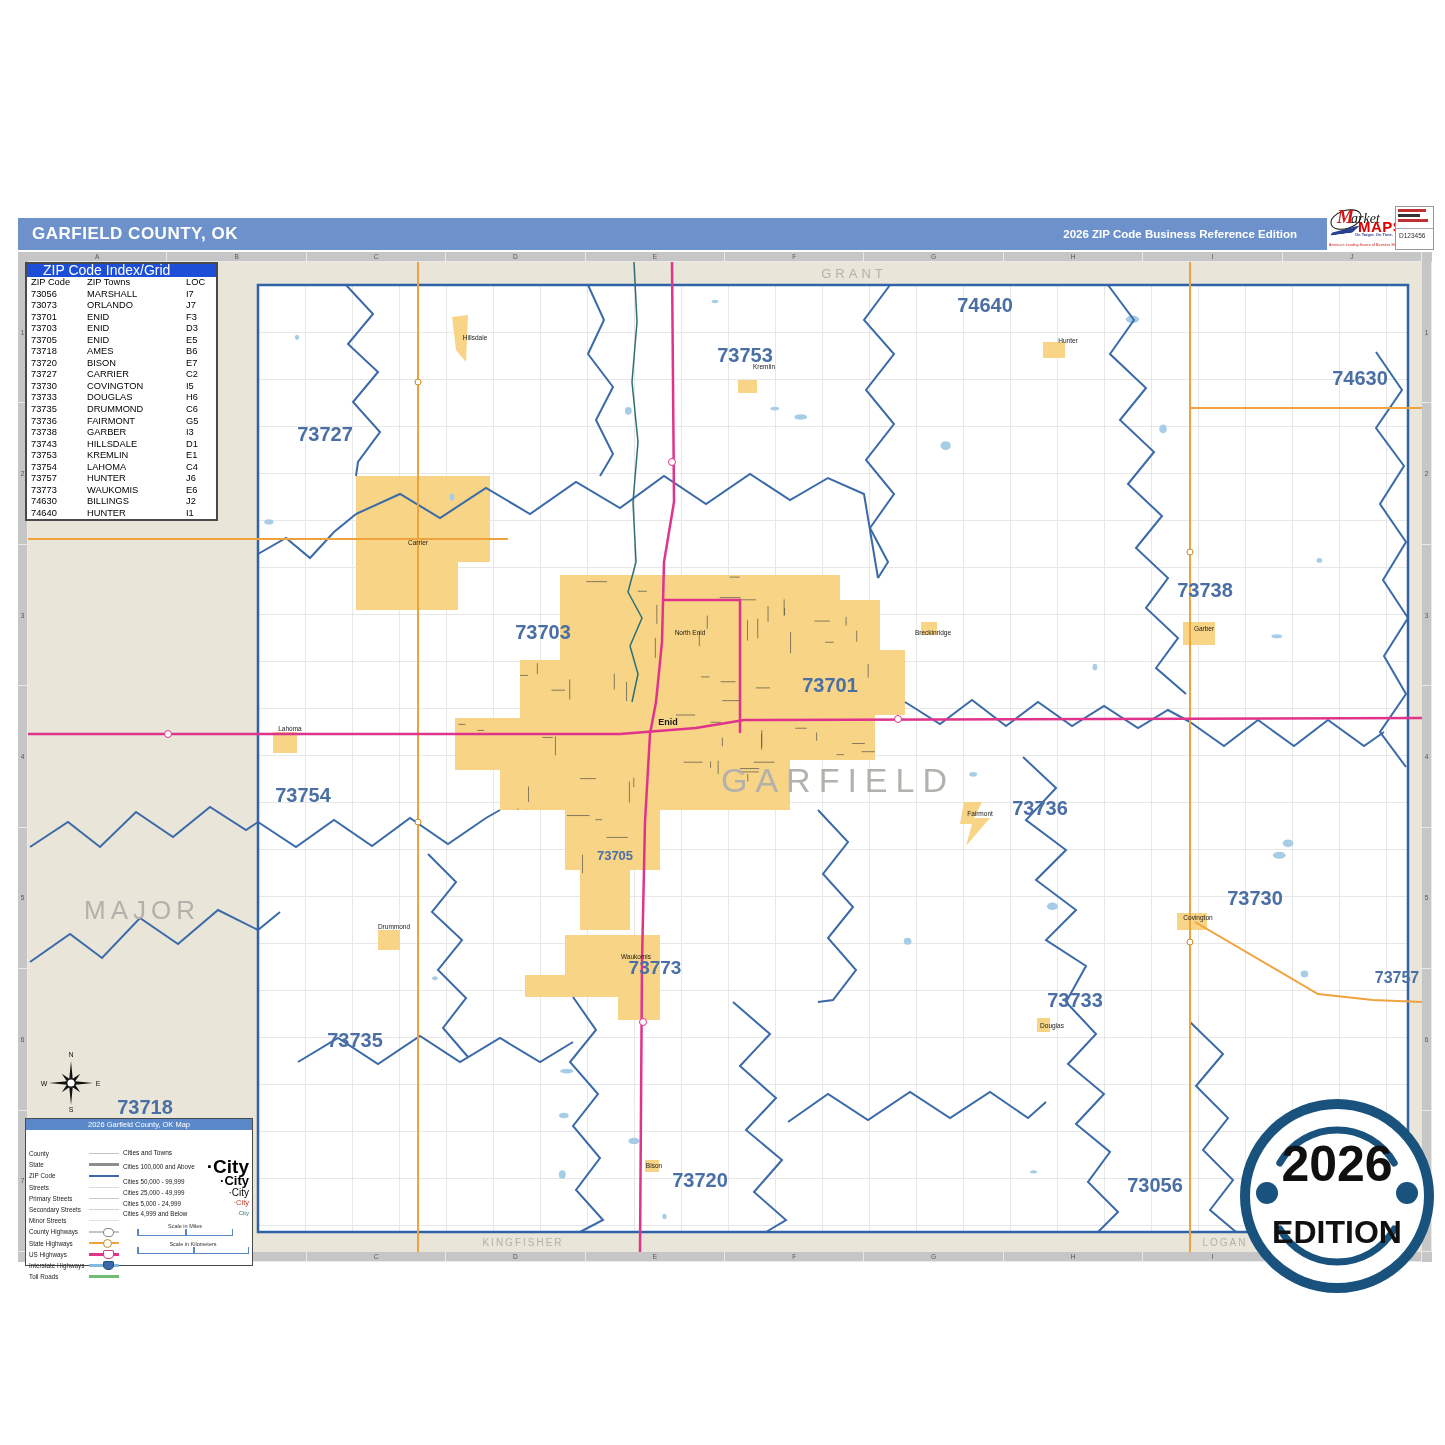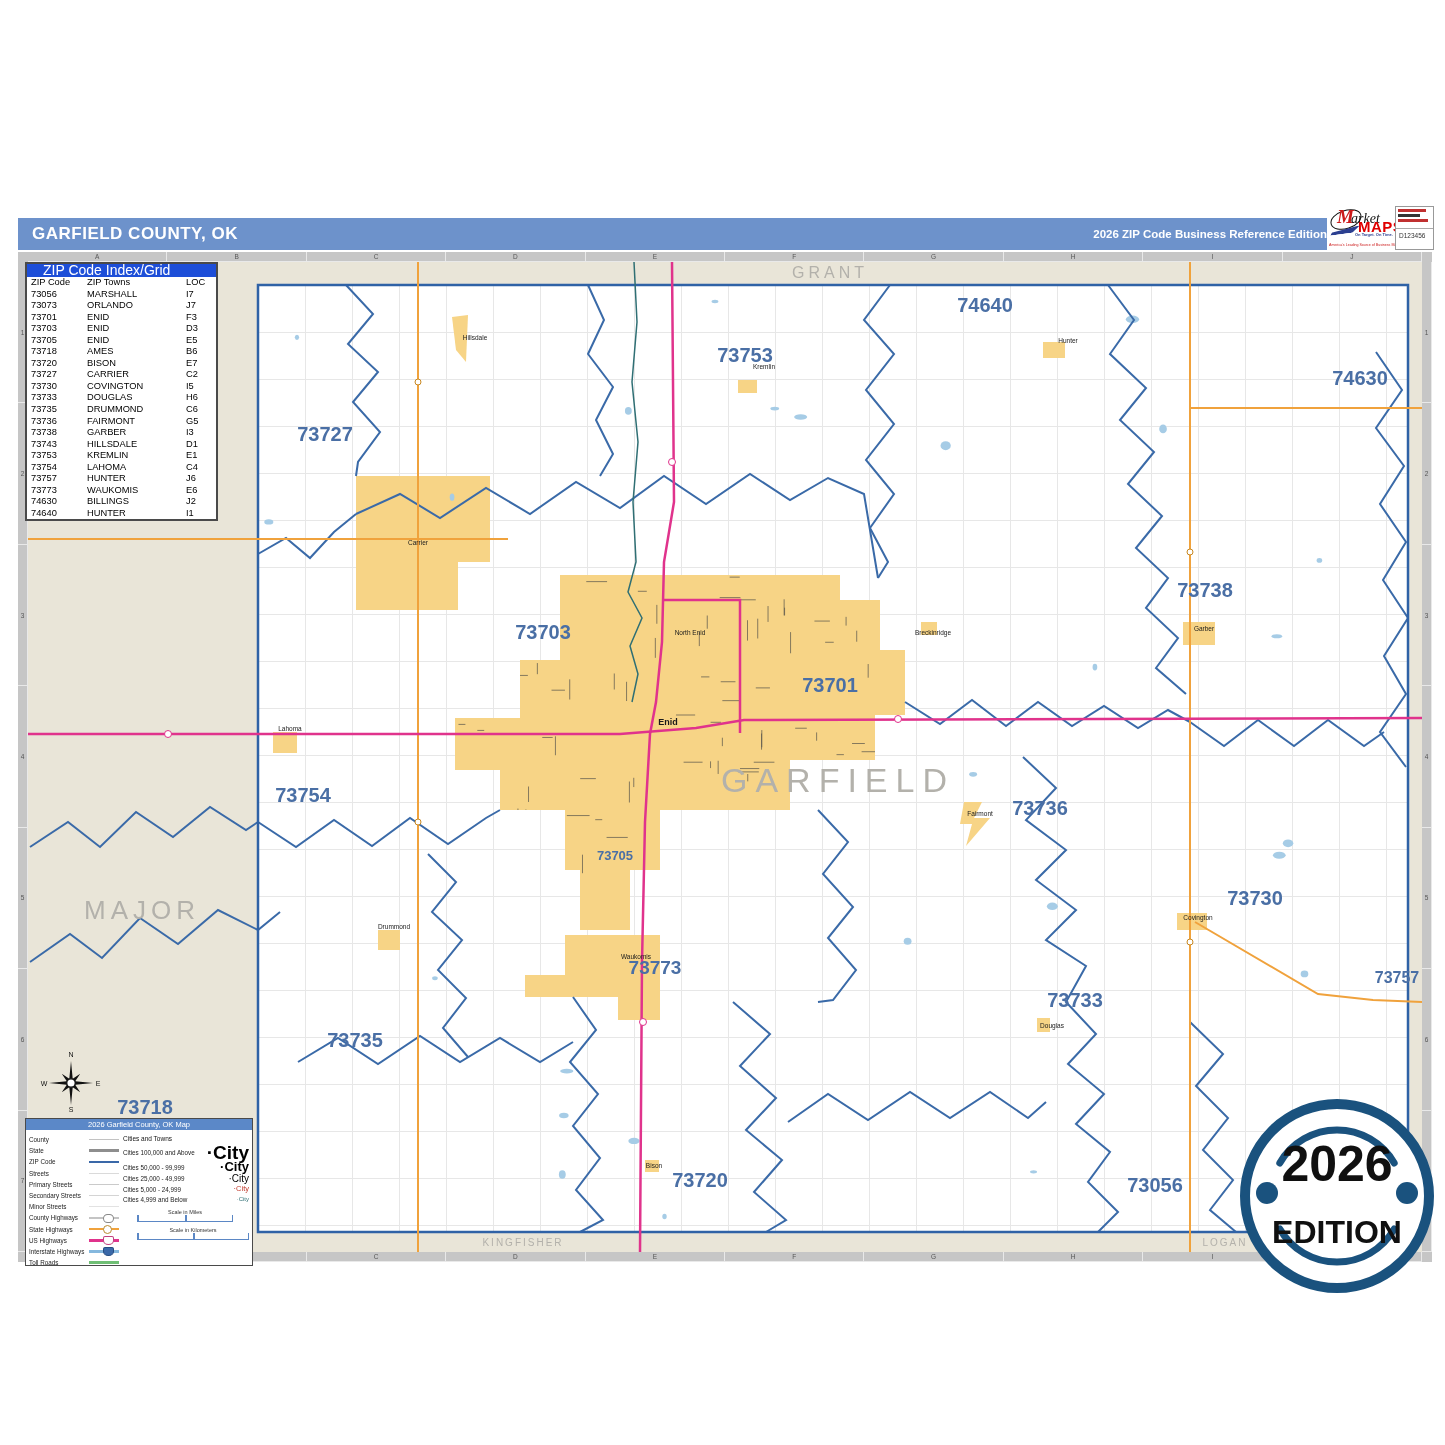--- a/index.html
+++ b/index.html
@@ -3,21 +3,21 @@
 <meta charset="utf-8">
 <style>
   html,body{margin:0;padding:0;background:#fff;width:1445px;height:1445px;overflow:hidden;
     font-family:"Liberation Sans",sans-serif;}
   #sheet{position:absolute;left:18px;top:205px;width:1414px;height:1063px;background:#fff;}
 
   
   #title-bar{position:absolute;left:0;top:13px;width:1309px;height:32px;background:#6D92CB;
     display:flex;align-items:center;justify-content:space-between;z-index:4;}
   #title-left{color:#fff;font-size:17px;font-weight:700;letter-spacing:.5px;padding-left:14px;}
-  #title-right{color:#fff;font-size:11.5px;font-weight:700;}
+  #title-right{color:#fff;font-size:11.5px;font-weight:700;padding-right:30px;}
 
   
   #logo-box{position:absolute;left:1309px;top:0;width:67px;height:46px;background:#fff;z-index:5;}
   .logo-ellipse{position:absolute;left:3px;top:5px;width:30px;height:17px;border:1.5px solid #111;
     border-radius:50%;transform:rotate(-18deg);}
   .logo-m{position:absolute;left:10px;top:1px;color:#CC1A1A;font-family:"Liberation Serif",serif;
     font-weight:700;font-size:19px;font-style:italic;}
   .logo-arket{position:absolute;left:24px;top:6px;color:#111;font-family:"Liberation Serif",serif;
     font-style:italic;font-size:14px;}
   .logo-maps{position:absolute;left:31px;top:13px;color:#E00000;font-weight:900;font-size:15px;letter-spacing:.5px;}
@@ -62,21 +62,21 @@
   #zip-table-header{background:#1d4ed8;color:#fff;font-size:14px;height:13px;line-height:13px;
     padding-left:16px;}
   #zip-table table{border-collapse:collapse;width:100%;}
   #zip-table td{font-size:9.3px;line-height:11.55px;padding:0 0 0 4px;color:#000;white-space:nowrap;}
   #zip-table td:nth-child(1){width:52px}#zip-table td:nth-child(2){width:95px}#zip-table td:nth-child(3){width:30px}
 
   
   #legend{position:absolute;left:7px;top:913px;width:226px;height:146px;z-index:10;background:#fff;
     border:1.5px solid #4a4a4a;}
   #legend-header{background:#5B88C8;color:#fff;font-size:7.5px;height:11px;line-height:11px;text-align:center;}
-  #legend-body{display:flex;padding:4px 3px;}
+  #legend-body{display:flex;padding:18px 3px;}
   #legend-left{width:118px;}
   .lr{display:flex;align-items:center;height:11.2px;}
   .rl{font-size:6.3px;color:#222;width:58px;white-space:nowrap;}
   .ls{flex:1;height:2px;background:#bbb;position:relative;margin-left:2px;}
   .k-county{height:1.5px;background:#C2C2C2}.k-state{height:3px;background:#8E8E8E}
   .k-zip{height:2px;background:#3A68A8}.k-streets{height:1px;background:#DADADA}
   .k-primary{height:1.5px;background:#CACACA}.k-secondary{height:1px;background:#D4D4D4}
   .k-minor{height:1px;background:#E2E2E2}.k-countyhwy{height:1.5px;background:#C4C4C4}
   .k-statehwy{height:2px;background:#F0A23C}.k-ushwy{height:2.5px;background:#E0338C}
   .k-interstate{height:3px;background:#85B8DE}.k-toll{height:2.5px;background:#6FBE74}
@@ -394,21 +394,21 @@
         <circle cx="1162" cy="290" r="3" fill="#fff" stroke="#C8871F" stroke-width="1"></circle>
         <circle cx="1162" cy="680" r="3" fill="#fff" stroke="#C8871F" stroke-width="1"></circle>
         <circle cx="140" cy="472" r="3.5" fill="#fff" stroke="#E0338C" stroke-width="1"></circle>
         <circle cx="870" cy="457" r="3.5" fill="#fff" stroke="#E0338C" stroke-width="1"></circle>
         <circle cx="644" cy="200" r="3.5" fill="#fff" stroke="#E0338C" stroke-width="1"></circle>
         <circle cx="615" cy="760" r="3.5" fill="#fff" stroke="#E0338C" stroke-width="1"></circle>
       </g>
     </svg>
 
     <div id="labels">
-        <div class="county-label" style="left: 802px; top: 11px; font-size: 16px; letter-spacing: 4px;">GRANT</div>
+        <div class="county-label" style="left: 826px; top: 11px; font-size: 13px; letter-spacing: 4px;">GRANT</div>
         <div class="county-label" style="left: 114px; top: 648px; font-size: 26px; letter-spacing: 5px;">MAJOR</div>
         <div class="county-label" style="left: 810px; top: 518px; font-size: 34px; letter-spacing: 8px;">GARFIELD</div>
         <div class="county-label" style="left: 495px; top: 980px; font-size: 10px; letter-spacing: 2px;">KINGFISHER</div>
         <div class="county-label" style="left: 1197px; top: 980px; font-size: 10px; letter-spacing: 2px;">LOGAN</div>
         <div class="zip-label" style="left: 297px; top: 172px; font-size: 20px;">73727</div>
         <div class="zip-label" style="left: 717px; top: 93px; font-size: 20px;">73753</div>
         <div class="zip-label" style="left: 957px; top: 43px; font-size: 20px;">74640</div>
         <div class="zip-label" style="left: 1332px; top: 116px; font-size: 20px;">74630</div>
         <div class="zip-label" style="left: 1177px; top: 328px; font-size: 20px;">73738</div>
         <div class="zip-label" style="left: 515px; top: 370px; font-size: 20px;">73703</div>

